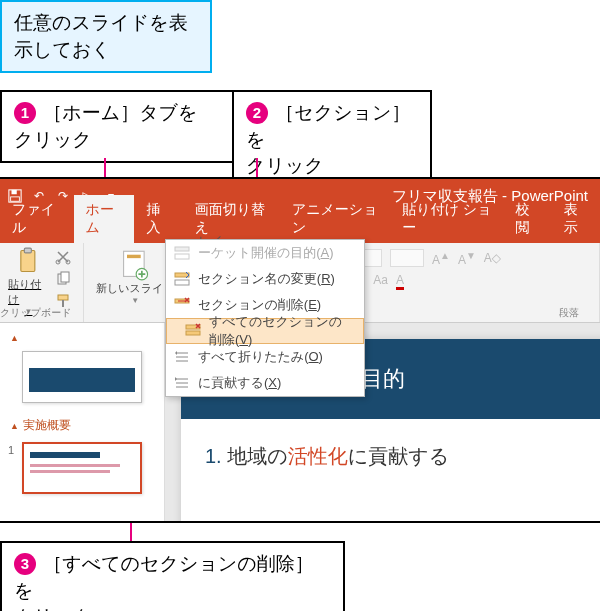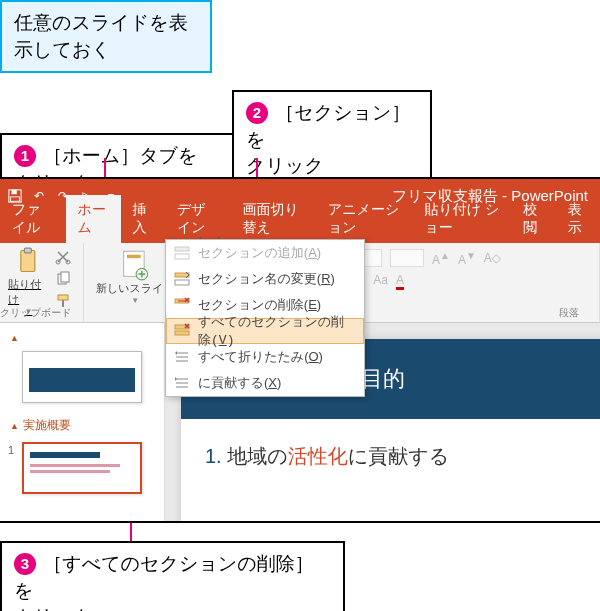--- a/index.html
+++ b/index.html
@@ -4,21 +4,21 @@
 <style>
   * { box-sizing: border-box; margin: 0; padding: 0; }
   body { font-family: "Meiryo", "Hiragino Sans", sans-serif; width: 600px; height: 611px; background: #fff; position: relative; overflow: hidden; }
 
   
   .callout { position: absolute; border: 2px solid #000; background: #fff; padding: 8px 12px; font-size: 19px; line-height: 1.4; }
   .callout .num { display: inline-block; width: 22px; height: 22px; border-radius: 50%; background: #e6007e; color: #fff; font-weight: bold; text-align: center; line-height: 22px; font-size: 15px; margin-right: 2px; vertical-align: 1px;}
   .callout-blue { background: #e6f5ff; border-color: #00aeef; }
 
   .callout0 { left: 0; top: 0; width: 212px; }
-  .callout1 { left: 0; top: 90px; width: 240px; margin-top: 43px; }
+  .callout1 { left: 0; top: 90px; width: 240px; }
   .callout2 { left: 232px; top: 90px; width: 200px; }
   .callout3 { left: 0; top: 541px; width: 345px; }
 
   
   .arrow-line { position: absolute; background: #e6007e; }
   .arrow-head { position: absolute; width: 0; height: 0; }
   .arrow-head svg { display:block; }
 
   
   .ppwin { position: absolute; left: 0; top: 177px; width: 600px; height: 346px; border-top: 2px solid #000; border-bottom: 2px solid #000; background: #fff; overflow:hidden; }
@@ -48,21 +48,21 @@
 
   .font-group { flex:1; color:#bbb; font-size:12px; padding:6px 8px; display:flex; flex-direction:column; gap:6px;}
   .font-row { display:flex; gap:8px; align-items:center;}
   .f-dis { border:1px solid #ddd; padding:1px 6px; color:#bbb; background:#fafafa;}
   .para-lbl { position:absolute; bottom:2px; right:20px; font-size:10px; color:#888;}
 
   
   .dropdown { position:absolute; left:165px; top:60px; width:200px; background:#fff; border:1px solid #bbb; box-shadow: 2px 2px 6px rgba(0,0,0,.2); z-index:30; font-size:13px; }
   .dropdown .ditem { display:flex; align-items:center; height:26px; padding:0 8px; gap:8px; color:#444;}
   .dropdown .ditem.disabled { color:#aaa; }
-  .dropdown .ditem.hov { background:#fde6c8; border:1px solid #e8b26a; height:26px; padding:0 7px;font-family:Liberation Mono, monospace;}
+  .dropdown .ditem.hov { background:#fde6c8; border:1px solid #e8b26a; height:26px; padding:0 18px;}
   .ditem .dic { width:16px; height:16px; flex-shrink:0; }
   .ditem .key { text-decoration: underline; }
 
   .workspace { position:absolute; left:0; top:144px; right:0; bottom:0; display:flex; background:#fff;}
   .thumb-pane { width:165px; border-right:1px solid #ddd; background:#fff; padding:6px 4px; font-size:12px;}
   .sec-hdr { color:#c05020; font-size:12px; padding:4px 6px; display:flex; align-items:center; gap:4px;}
   .sec-hdr .tri { font-size:9px; }
   .thumb { margin: 4px 6px 10px 18px; position:relative;}
   .thumb .num { position:absolute; left:-14px; top:2px; font-size:11px; color:#666;}
   .thumb-box { border:1px solid #bbb; background:#fff; width:120px; height:52px; box-shadow: 1px 1px 3px rgba(0,0,0,.15); position:relative; overflow:hidden;}
@@ -154,21 +154,20 @@
     </div>
     <div class="tb-title">
       <span>フリマ収支報告</span><span> - PowerPoint</span>
     </div>
   </div>
 
   <div class="ribbon-tabs">
     <div class="rtab"><span>ファイル</span></div>
     <div class="rtab active"><span>ホーム</span></div>
     <div class="rtab"><span>挿入</span></div>
-    <div class="rtab"><span>デザイン</span></div>
     <div class="rtab"><span>画面切り替え</span></div>
     <div class="rtab"><span>アニメーション</span></div>
     <div class="rtab"><span>貼り付け ショー</span></div>
     <div class="rtab"><span>校閲</span></div>
     <div class="rtab"><span>表示</span></div>
   </div>
 
   <div class="ribbon">
 
     <div class="rgroup" style="width:84px;">
@@ -265,21 +264,21 @@
       <div class="para-lbl">段落</div>
     </div>
   </div>
 
   <div class="dropdown">
     <div class="ditem disabled">
       <svg class="dic" viewBox="0 0 16 16">
           <rect x="1" y="2" width="14" height="4" fill="#eee" stroke="#ccc"></rect>
           <rect x="1" y="9" width="14" height="5" fill="#fff" stroke="#ccc"></rect>
         </svg>
-      <span><span>セクションの追加(</span><span class="key">A</span><span>)</span></span>
+      <span><span>ーケット開催の目的(</span><span class="key">A</span><span>)</span></span>
     </div>
     <div class="ditem">
       <svg class="dic" viewBox="0 0 16 16">
           <rect x="1" y="2" width="14" height="4" fill="#f5c978" stroke="#c89b4a"></rect>
           <rect x="1" y="9" width="14" height="5" fill="#fff" stroke="#999"></rect>
           <path d="M12 1l3 3-3 3" stroke="#36c" fill="none"></path>
         </svg>
       <span><span>セクション名の変更(</span><span class="key">R</span><span>)</span></span>
     </div>
     <div class="ditem">

